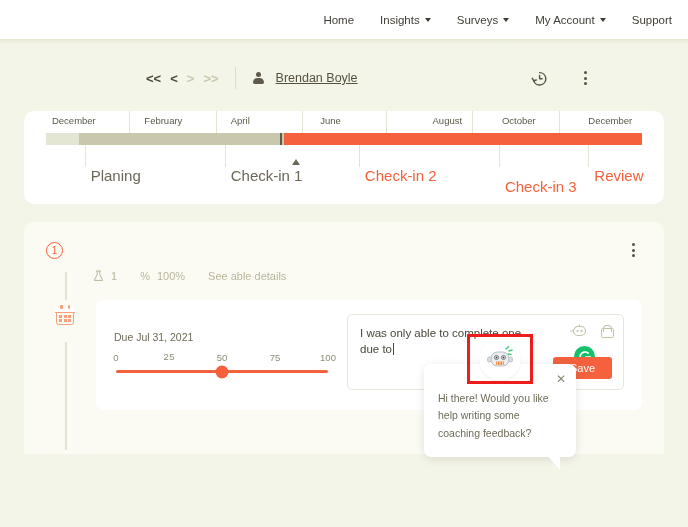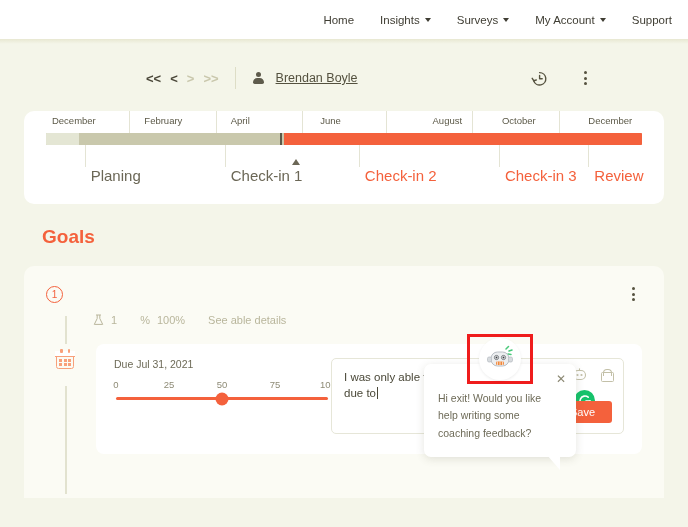--- a/index.html
+++ b/index.html
@@ -359,22 +359,23 @@
     width: 1.5px;
     background: #e2e2cf;
   }
 
   .ms-card {
     flex: 1;
     background: #ffffff;
     border-radius: 8px;
     padding: 14px 18px 20px 18px;
     display: flex;
-    gap: 1px;
+    gap: 17px;
     min-height: 96px;
+    align-items: center;
   }
   .ms-left { width: 216px; flex: none; }
   .ms-due {
     font-size: 10.5px;
     color: #6d6a57;
     margin-bottom: 9px;
   }
   .ms-name {
     font-size: 13px;
     color: #2f2d26;
@@ -627,28 +628,27 @@
         <span class="tl-marker-line" style="left: 39.3%;"></span>
       </div>
     <div class="tl-lower" id="tl-lower">
         <span class="tl-vline" style="left: 6.5%;"></span>
         <span class="tl-label" style="left: 7.5%; color: rgb(107, 103, 86);">Planing</span>
         <span class="tl-vline" style="left: 30%;"></span>
         <span class="tl-label" style="left: 31%; color: rgb(107, 103, 86);">Check-in 1</span>
         <span class="tl-vline" style="left: 52.5%;"></span>
         <span class="tl-label" style="left: 53.5%; color: rgb(244, 97, 60);">Check-in 2</span>
         <span class="tl-vline" style="left: 76%;"></span>
-        <span class="tl-label" style="left: 77%; color: rgb(244, 97, 60);">Check-in 3</span>
+        <span class="tl-label" style="left: 77%; color: rgb(244, 97, 60); margin-top: 11px;">Check-in 3</span>
         <span class="tl-vline" style="left: 91%;"></span>
         <span class="tl-label" style="left: 92%; color: rgb(244, 97, 60);">Review</span>
         <span class="tl-tri" style="left: calc(42% - 4px);"></span>
       </div>
   </div>
 
-  <div class="goals-title">Goals</div>
 
   <div class="goal-card">
     <div class="goal-head">
       <span class="goal-num">1</span>
       <span class="goal-kebab">
         <i></i>
         <i></i>
         <i></i>
       </span>
     </div>
@@ -684,21 +684,21 @@
         </div>
         <div class="rail-line"></div>
       </div>
 
       <div class="ms-card">
         <div class="ms-left">
           <div class="ms-due">Due Jul 31, 2021</div>
           <div class="slider-wrap">
             <div class="slider-ticks" id="slider-ticks">
                 <span class="slider-tick" style="left: 0%;">0</span>
-                <span class="slider-tick" style="left: 25%;">25</span>
+                <span class="slider-tick" style="left: 25%; font-family: Liberation Mono, monospace;">25</span>
                 <span class="slider-tick" style="left: 50%;">50</span>
                 <span class="slider-tick" style="left: 75%;">75</span>
                 <span class="slider-tick" style="left: 100%;">100</span>
               </div>
             <div class="slider-track">
               <span class="slider-knob" id="slider-knob" style="left: 50%;"></span>
             </div>
           </div>
         </div>
 
@@ -723,21 +723,21 @@
             </svg>
           </span>
           <button class="save-btn">Save</button>
         </div>
       </div>
     </div>
   </div>
 
   <div class="bot-pop">
     <span class="bot-pop-close">✕</span>
-    <div class="bot-pop-text">Hi exit! Would you like help writing some coaching feedback?</div>
+    <div class="bot-pop-text">Hi there! Would you like help writing some coaching feedback?</div>
     <span class="bot-pop-tail"></span>
   </div>
 
   <div class="bot-avatar-wrap">
     <span class="bot-avatar">
       <svg width="30" height="28" viewBox="0 0 30 28">
         <path d="M21 4 L23.5 1.5 M24 6 L27 5 M23 9 L26 9.5" stroke="#49c97a" stroke-width="1.5" stroke-linecap="round" fill="none"></path>
         <rect x="6" y="7" width="18" height="14" rx="6.5" fill="#eceef0" stroke="#b9bec4" stroke-width="1"></rect>
         <rect x="2.5" y="12" width="4" height="5" rx="1.6" fill="#d7dbde" stroke="#b9bec4" stroke-width="0.8"></rect>
         <rect x="23.5" y="12" width="4" height="5" rx="1.6" fill="#d7dbde" stroke="#b9bec4" stroke-width="0.8"></rect>

